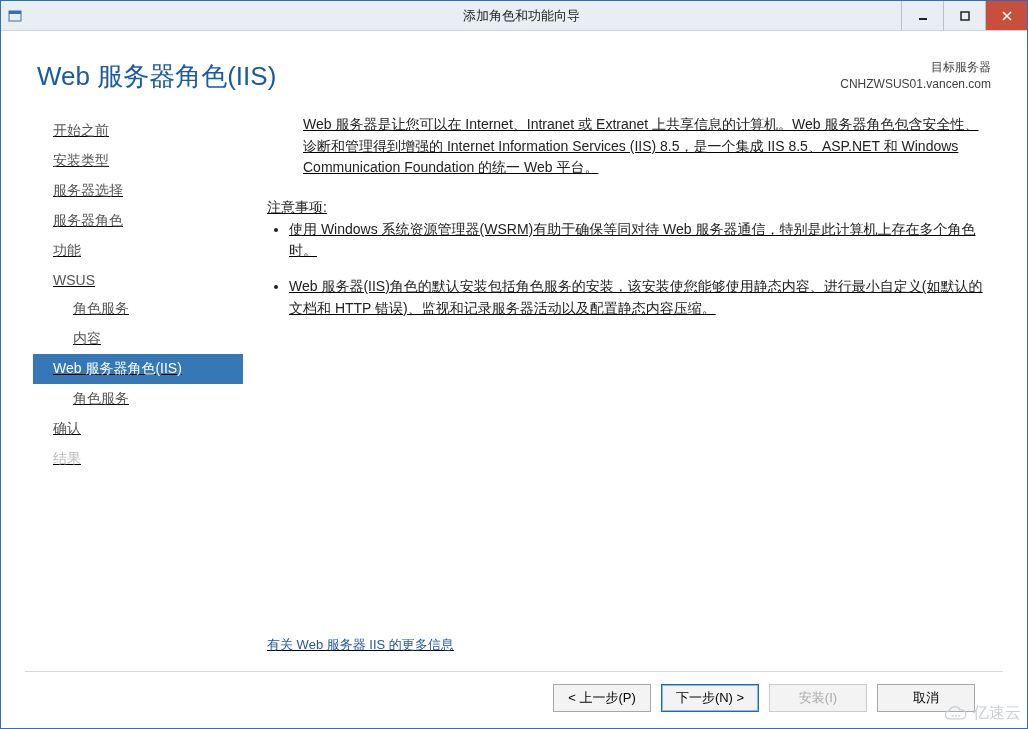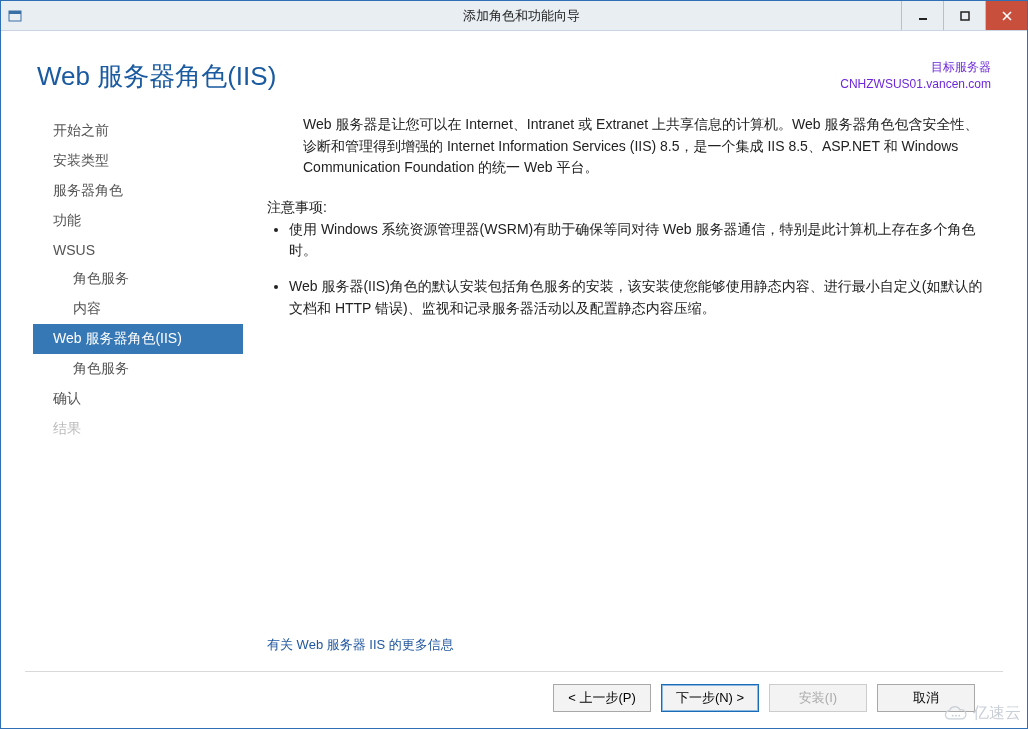--- a/index.html
+++ b/index.html
@@ -10,22 +10,22 @@
   .titlebar .title { position:absolute; left:0; right:0; text-align:center; font-size:13px; color:#222; pointer-events:none;margin-left:15px; }
   .win-controls { margin-left:auto; display:flex; height:100%; }
   .win-btn { width:42px; height:100%; display:flex; align-items:center; justify-content:center; border-left:1px solid #b8c0c8; cursor:default; }
   .win-btn.min { background:#e9eef3; }
   .win-btn.max { background:#e9eef3; }
   .win-btn.close { background:#c94f3d; color:#fff; }
   .win-btn.close svg line { stroke:#fff; }
   .content { flex:1; display:flex; flex-direction:column; background:#fff; }
   .header-area { padding: 28px 36px 16px 36px; display:flex; justify-content:space-between; align-items:flex-start; }
   .page-title { font-size:26px; color:#1a5aa0; font-weight:300; }
-  .target { text-align:right; font-size:12px; color:#6d28d9; line-height:1.4; }
-  .body-area { flex:1; display:flex; padding: 0 32px 0 32px; overflow:hidden; }
+  .target { text-align:right; font-size:12px; color:#404040; line-height:1.4; }
+  .body-area { flex:1; display:flex; padding: 0 32px 0 32px; overflow:hidden;text-decoration:underline; }
   .sidebar { width: 210px; flex-shrink:0; padding-top: 6px; }
   .nav-item { font-size:14px; color:#555; padding:6px 20px; cursor:default; white-space:nowrap; }
   .nav-item.sub { padding-left: 40px; }
   .nav-item.selected { background:#3677b5; color:#fff; }
   .nav-item.disabled { color:#bbb; }
   .main { flex:1; padding: 4px 10px 0 24px; font-size:14px; color:#222; line-height:1.55; display:flex; flex-direction:column; }
   .main .intro { margin-bottom: 18px; margin-left: 36px; }
   .main .notice-title { }
   .main ul { margin:0 0 0 4px; padding:0 0 0 18px; }
   .main li { margin-bottom: 14px; }
@@ -78,20 +78,21 @@
         <div>目标服务器</div>
         <div>CNHZWSUS01.vancen.com</div>
       </div>
     </div>
 
     <div class="body-area">
 
       <div class="sidebar">
         <div class="nav-item">开始之前</div>
         <div class="nav-item">安装类型</div>
+        <div class="nav-item">服务器选择</div>
         <div class="nav-item">服务器角色</div>
         <div class="nav-item">功能</div>
         <div class="nav-item">WSUS</div>
         <div class="nav-item sub">角色服务</div>
         <div class="nav-item sub">内容</div>
         <div class="nav-item selected">Web 服务器角色(IIS)</div>
         <div class="nav-item sub">角色服务</div>
         <div class="nav-item">确认</div>
         <div class="nav-item disabled">结果</div>
       </div>

